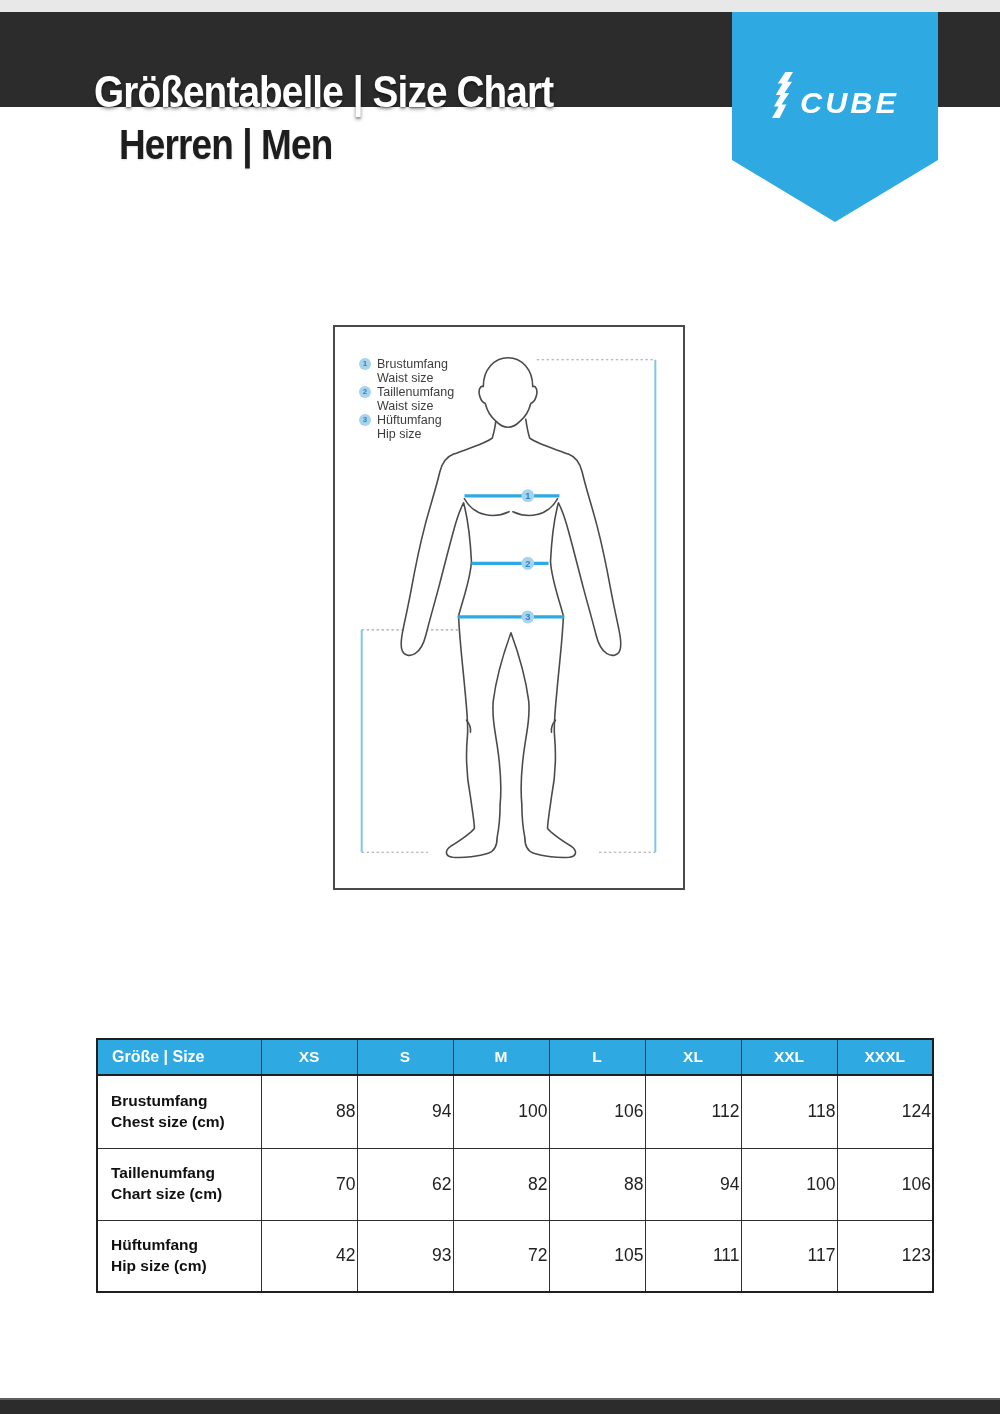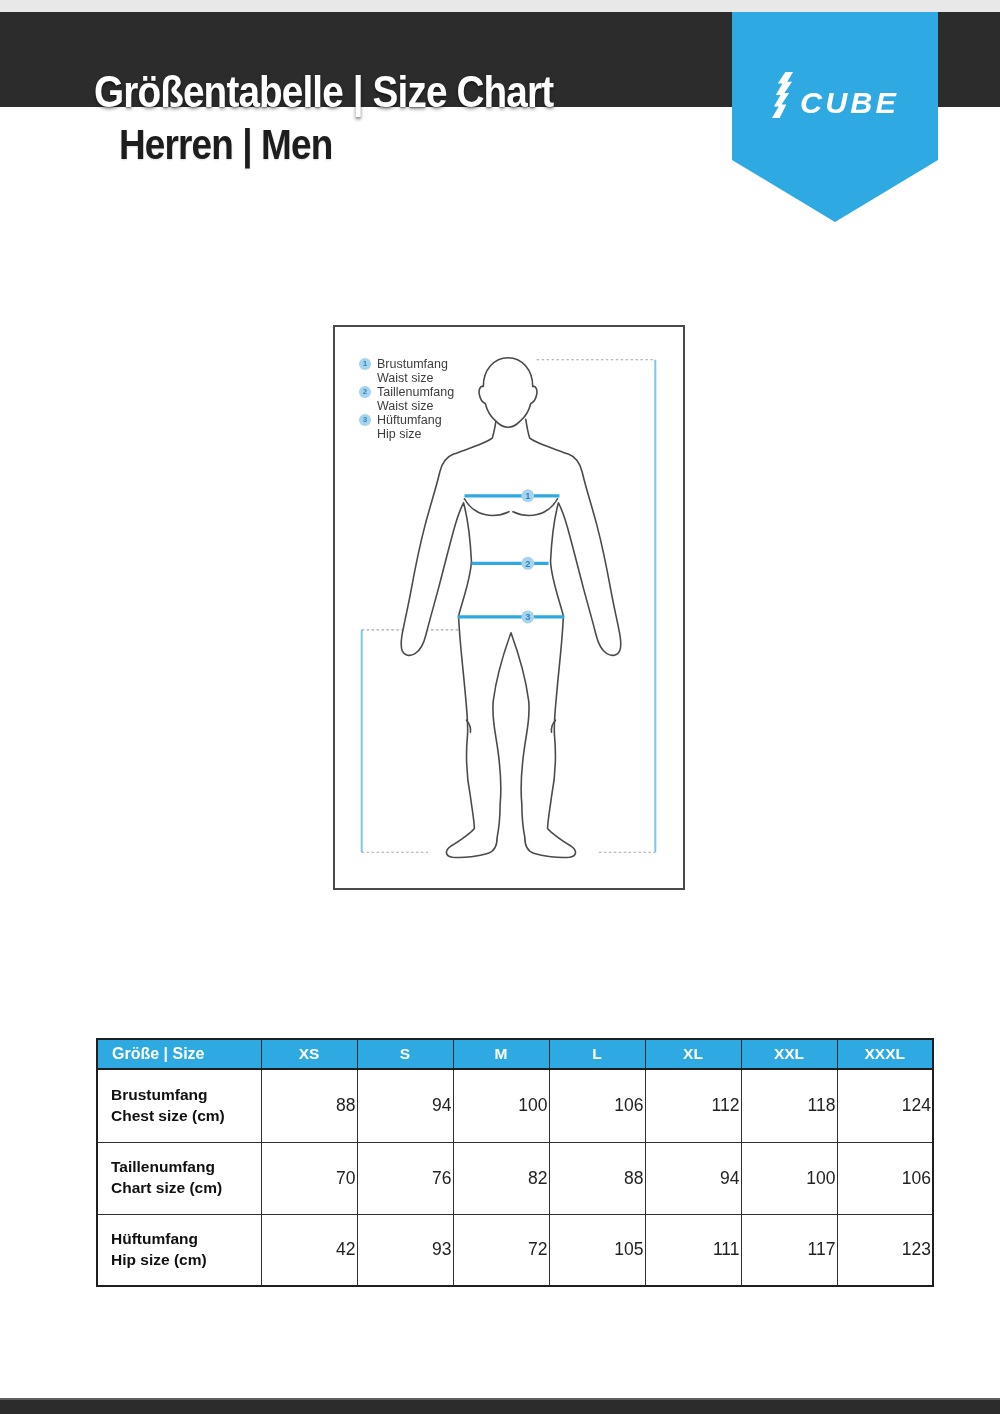--- a/index.html
+++ b/index.html
@@ -48,21 +48,21 @@
     font-size:8px;font-weight:bold;text-align:center;line-height:12px;margin:1px 6px 0 0;
   }
   .legend-lines{color:#3d3d3d;font-size:12.5px;line-height:14px;}
   
   .size-table{
     position:absolute;left:96px;top:1026px;width:838px;border-collapse:collapse;table-layout:fixed;
   }
   .size-table th,.size-table td{border:1px solid #2f2f2f;box-sizing:border-box;}
   .size-table{border:2px solid #1f1f1f;}
   .size-table thead th{
-    background:#2ea9e1;color:#ffffff;font-size:15.5px;font-weight:bold;height:30px;
+    background:#2ea9e1;color:#ffffff;font-size:15.5px;font-weight:bold;height:36px;
     text-align:center;padding:2px;border-bottom:2px solid #1f1f1f;
   }
   .size-table thead th.firstcol{text-align:left;padding-left:14px;font-size:16px;}
   .size-table tbody th{
     text-align:left;padding-left:13px;font-size:15.5px;font-weight:bold;color:#101010;
     line-height:1.35;background:#fff;
   }
   .size-table tbody td{
     text-align:right;font-size:17.5px;color:#222;background:#fff;font-weight:normal;
   }
@@ -253,21 +253,21 @@
         <td>112</td>
         <td>118</td>
         <td>124</td>
       </tr>
       <tr class="row-waist">
         <th>
           <span>Taillenumfang</span><br>
           <span>Chart size (cm)</span>
         </th>
         <td>70</td>
-        <td>76</td>
+        <td>62</td>
         <td>82</td>
         <td>88</td>
         <td>94</td>
         <td>100</td>
         <td>106</td>
       </tr>
       <tr class="row-hip">
         <th>
           <span>Hüftumfang</span><br>
           <span>Hip size (cm)</span>

